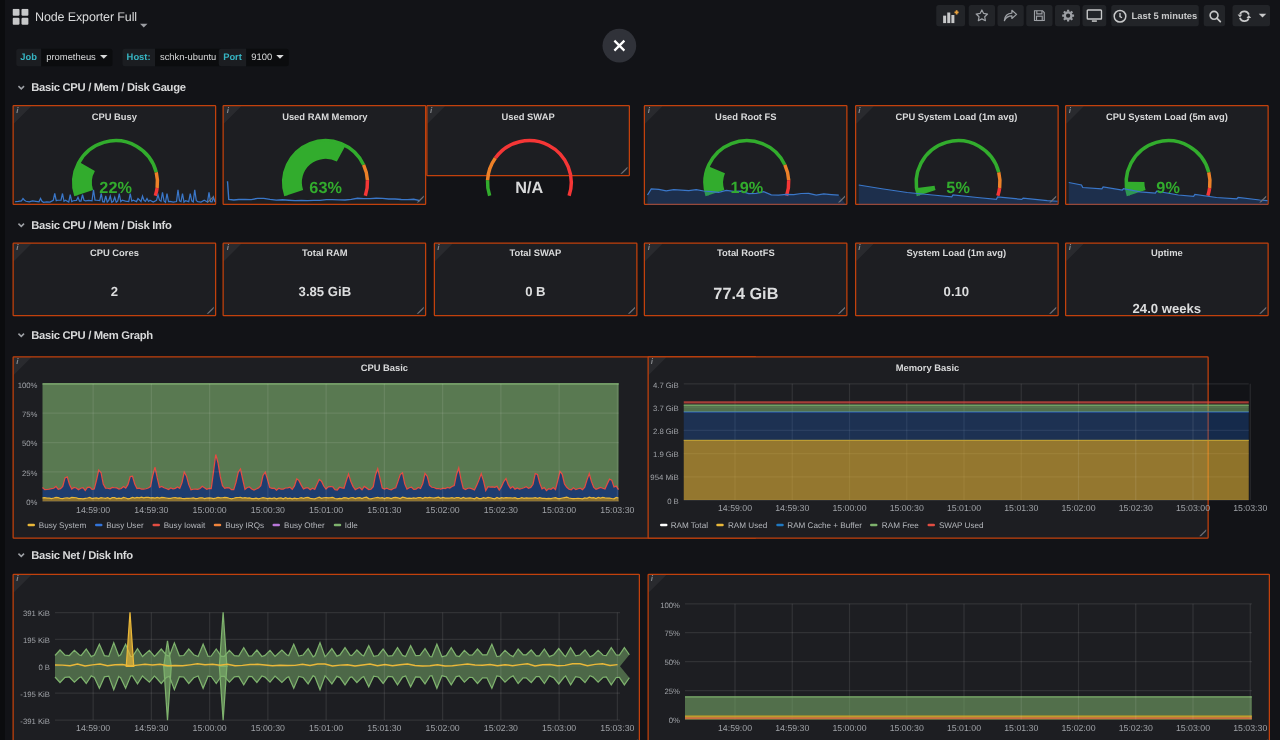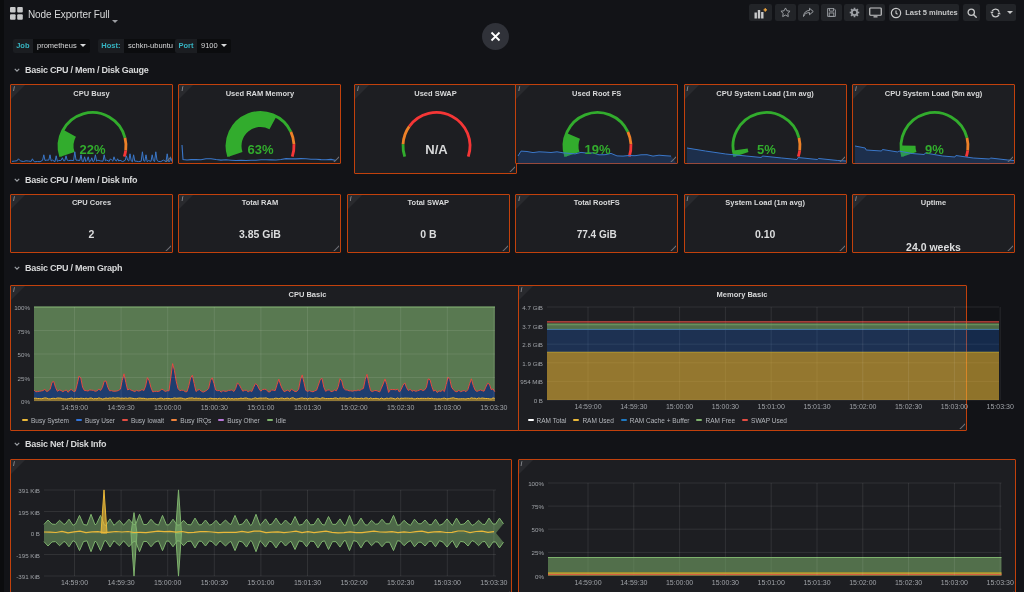--- a/index.html
+++ b/index.html
@@ -160,21 +160,21 @@
       <path d="M 111.89 46.90 A 33.5 33.5 0 0 1 114.95 59.13" fill="none" stroke="#ed8128" stroke-width="2.8"></path>
       <path d="M 114.95 59.13 A 33.5 33.5 0 0 1 113.27 71.63" fill="none" stroke="#f53636" stroke-width="2.8"></path>
       <path d="M 50.21 71.47 A 33 33 0 0 1 97.10 31.92 L 90.48 44.26 A 19 19 0 0 0 63.48 67.03 Z" fill="#32ac2d"></path>
       <polyline points="3.0,60.0 4.0,74.5 8.0,75.0 12.0,74.6 17.0,74.5 22.0,74.7 27.0,73.7 32.0,73.7 37.0,74.5 42.0,75.1 47.0,74.8 52.0,75.2 57.0,75.5 62.0,75.3 67.0,75.5 72.0,75.3 77.0,75.3 82.0,74.7 87.0,74.7 92.0,74.9 97.0,75.0 102.0,74.5 107.0,73.6 112.0,73.9 117.0,73.9 122.0,73.6 127.0,73.7 132.0,74.2 137.0,74.2 142.0,74.6 147.0,74.7 152.0,74.4 157.0,75.5" fill="none" stroke="#3a77c9" stroke-width="1.1"></polyline>
       <text x="81.5" y="69" text-anchor="middle" font-size="13" font-weight="bold" fill="#32ac2d">63%</text>
     </svg>
     <div style="position:absolute;right:1px;bottom:1px;width:7px;height:7px;overflow:hidden">
       <div style="position:absolute;right:-4px;bottom:-4px;width:8px;height:8px;border-top:1.4px solid #6e7076;transform:rotate(-45deg)"></div>
     </div>
   </div>
-<div class="panel" style="left:354px;top:84px;width:163px;height:90px">
+<div class="panel" style="left:341px;top:84px;width:163px;height:57px">
     <div style="position:absolute;left:0;top:0;width:0;height:0;border-top:14px solid rgba(255,255,255,0.055);border-right:14px solid transparent"></div>
     <div style="position:absolute;left:2px;top:0px;font-size:6.5px;color:#85878b;font-style:italic;font-weight:bold">i</div>
     <div class="ptitle" style="top:3.5px">Used SWAP</div>
     <svg width="163" height="79.5" viewBox="0 0 163 79.5" style="position:absolute;left:0;top:0">
       <path d="M 49.73 71.63 A 33.5 33.5 0 0 1 48.05 59.13" fill="none" stroke="#32ac2d" stroke-width="2.8"></path>
       <path d="M 48.05 59.13 A 33.5 33.5 0 0 1 54.31 41.43" fill="none" stroke="#ed8128" stroke-width="2.8"></path>
       <path d="M 54.31 41.43 A 33.5 33.5 0 0 1 113.27 71.63" fill="none" stroke="#f53636" stroke-width="2.8"></path>
       <text x="81.5" y="69" text-anchor="middle" font-size="13" font-weight="bold" fill="#d8d9da">N/A</text>
     </svg>
     <div style="position:absolute;right:1px;bottom:1px;width:7px;height:7px;overflow:hidden">
@@ -256,21 +256,21 @@
     <div class="ptitle" style="top:3.5px">Total SWAP</div>
     <div style="position:absolute;left:0;right:0;top:34px;text-align:center;font-size:10.5px;line-height:11px;font-weight:bold;color:#dcddde">0 B</div>
     <div style="position:absolute;right:1px;bottom:1px;width:7px;height:7px;overflow:hidden">
       <div style="position:absolute;right:-4px;bottom:-4px;width:8px;height:8px;border-top:1.4px solid #6e7076;transform:rotate(-45deg)"></div>
     </div>
   </div>
 <div class="panel" style="left:515.2px;top:193.5px;width:163px;height:59.5px">
     <div style="position:absolute;left:0;top:0;width:0;height:0;border-top:14px solid rgba(255,255,255,0.055);border-right:14px solid transparent"></div>
     <div style="position:absolute;left:2px;top:0px;font-size:6.5px;color:#85878b;font-style:italic;font-weight:bold">i</div>
     <div class="ptitle" style="top:3.5px">Total RootFS</div>
-    <div style="position:absolute;left:0;right:0;top:34px;text-align:center;font-size:10px;line-height:11px;font-weight:bold;color:#dcddde">77.4 GiB</div>
+    <div style="position:absolute;left:0;right:0;top:34px;text-align:center;font-size:13px;line-height:11px;font-weight:bold;color:#dcddde">77.4 GiB</div>
     <div style="position:absolute;right:1px;bottom:1px;width:7px;height:7px;overflow:hidden">
       <div style="position:absolute;right:-4px;bottom:-4px;width:8px;height:8px;border-top:1.4px solid #6e7076;transform:rotate(-45deg)"></div>
     </div>
   </div>
 <div class="panel" style="left:683.6px;top:193.5px;width:163px;height:59.5px">
     <div style="position:absolute;left:0;top:0;width:0;height:0;border-top:14px solid rgba(255,255,255,0.055);border-right:14px solid transparent"></div>
     <div style="position:absolute;left:2px;top:0px;font-size:6.5px;color:#85878b;font-style:italic;font-weight:bold">i</div>
     <div class="ptitle" style="top:3.5px">System Load (1m avg)</div>
     <div style="position:absolute;left:0;right:0;top:34px;text-align:center;font-size:10.5px;line-height:11px;font-weight:bold;color:#dcddde">0.10</div>
     <div style="position:absolute;right:1px;bottom:1px;width:7px;height:7px;overflow:hidden">

